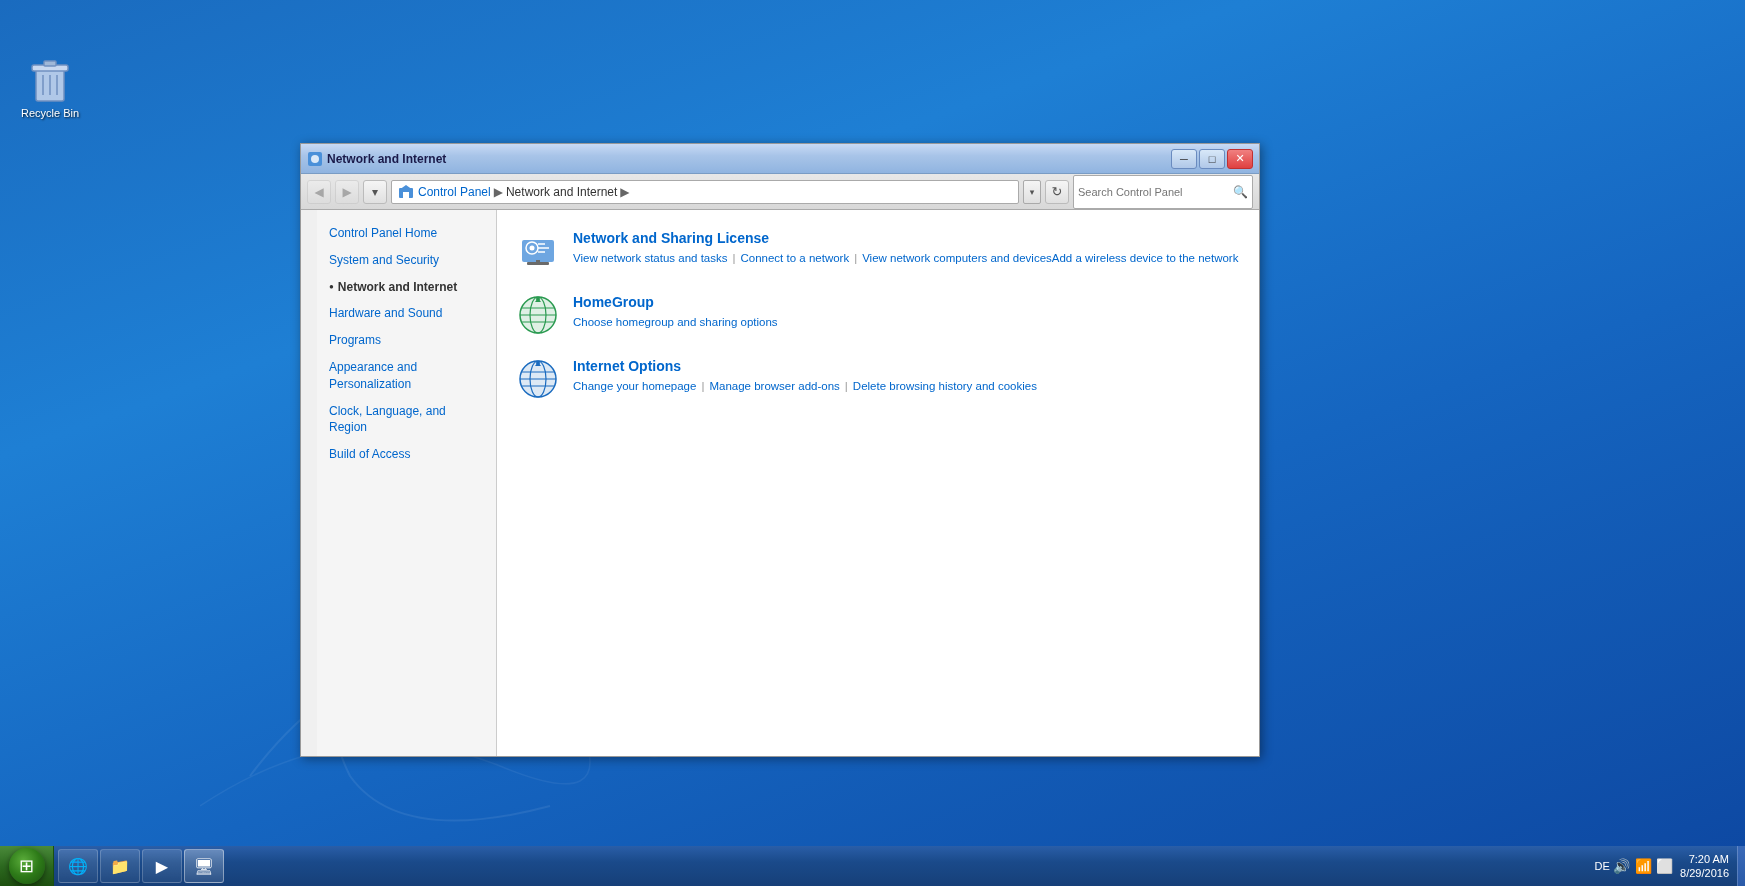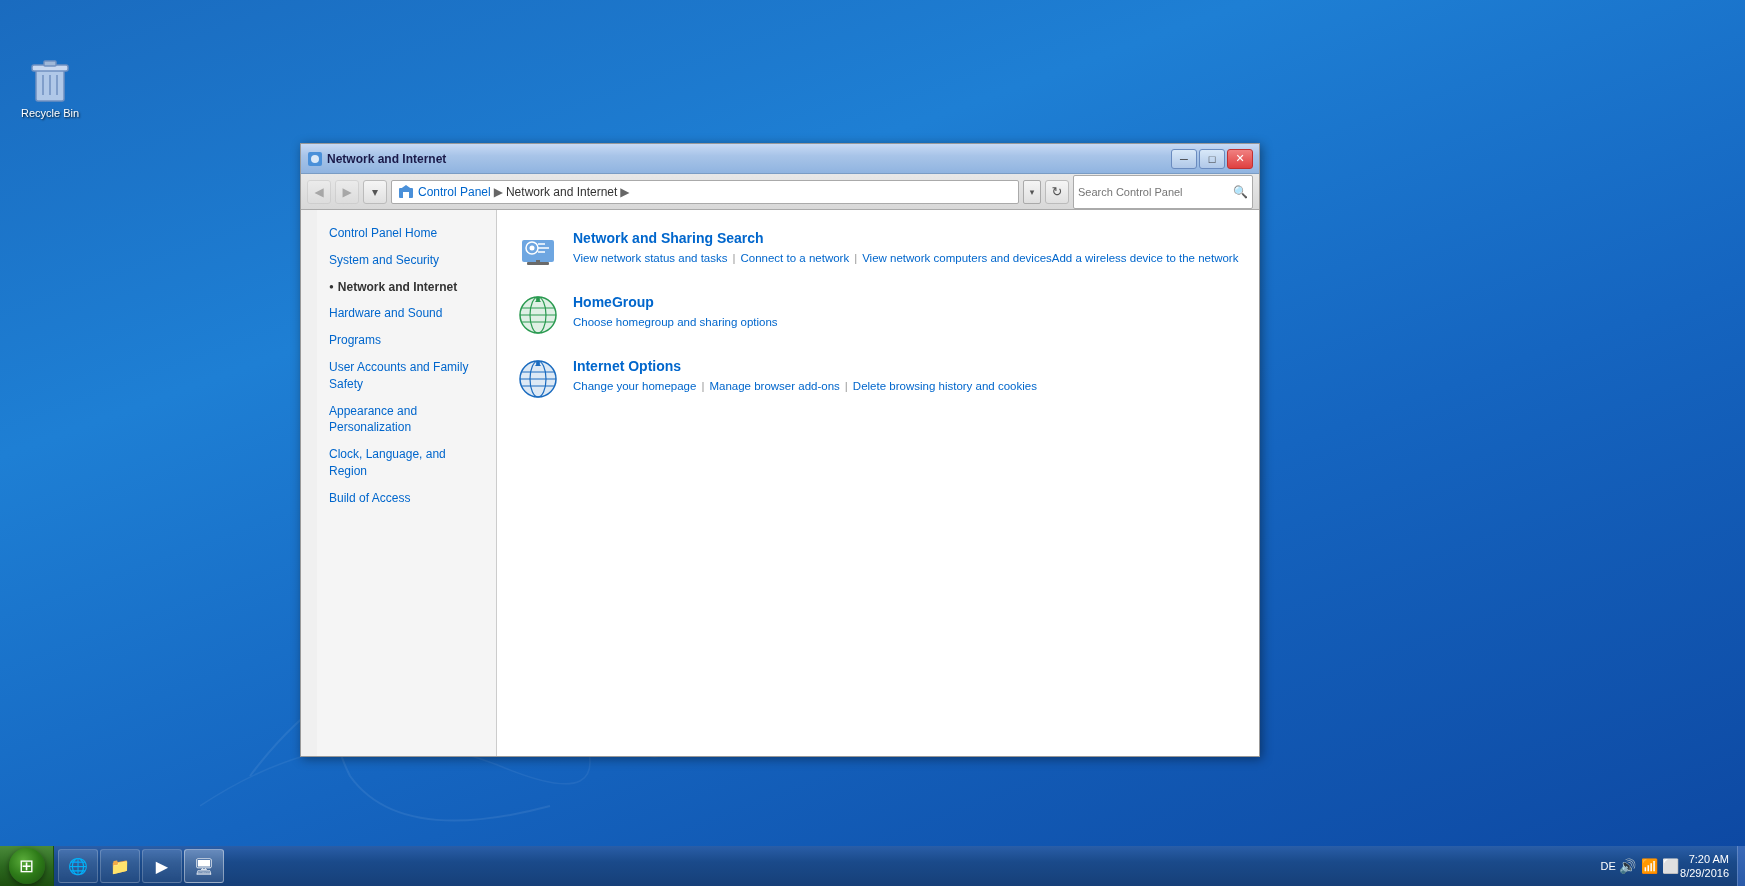--- a/index.html
+++ b/index.html
@@ -362,20 +362,21 @@
       font-size: 16px;
     }
     .taskbar-btn.active {
       background: linear-gradient(to bottom, rgba(255,255,255,0.3) 0%, rgba(255,255,255,0.1) 100%);
       border-color: rgba(255,255,255,0.4);
     }
     .taskbar-right {
       display: flex;
       align-items: center;
       padding: 0 8px;
+      gap: 6px;
       height: 100%;
       justify-content: flex-end;
     }
     .sys-tray {
       display: flex;
       align-items: center;
       gap: 4px;
     }
     .tray-label {
       color: white;
@@ -475,41 +476,40 @@
     </div>
 
     <div class="window-body">
 
       <div class="sidebar">
         <div class="sidebar-item plain">Control Panel Home</div>
         <div class="sidebar-item plain">System and Security</div>
         <div class="sidebar-item active">Network and Internet</div>
         <div class="sidebar-item plain">Hardware and Sound</div>
         <div class="sidebar-item plain">Programs</div>
-        <div class="sidebar-item plain">User Accounts and Family Safety</div>
         <div class="sidebar-item plain">Appearance and Personalization</div>
         <div class="sidebar-item plain">Clock, Language, and Region</div>
         <div class="sidebar-item plain">Build of Access</div>
       </div>
 
       <div class="main-content">
 
         <div class="category-item">
           <svg class="cat-icon" viewBox="0 0 42 42" xmlns="http://www.w3.org/2000/svg">
             <rect x="5" y="10" width="32" height="22" rx="2" fill="#4a90d9" opacity="0.8"></rect>
             <circle cx="15" cy="18" r="6" fill="none" stroke="white" stroke-width="1.5"></circle>
             <circle cx="15" cy="18" r="2.5" fill="white"></circle>
             <line x1="21" y1="14" x2="28" y2="14" stroke="white" stroke-width="1.5"></line>
             <line x1="21" y1="18" x2="32" y2="18" stroke="white" stroke-width="1.5"></line>
             <line x1="21" y1="22" x2="28" y2="22" stroke="white" stroke-width="1.5"></line>
             <rect x="10" y="32" width="22" height="3" rx="1" fill="#6a6a6a"></rect>
             <rect x="19" y="30" width="4" height="3" fill="#6a6a6a"></rect>
           </svg>
           <div class="cat-content">
-            <div class="cat-title">Network and Sharing Search</div>
+            <div class="cat-title">Network and Sharing License</div>
             <div class="cat-links">
               <span class="cat-link">View network status and tasks</span>
               <span class="cat-sep">|</span>
               <span class="cat-link">Connect to a network</span>
               <span class="cat-sep">|</span>
               <span class="cat-link">View network computers and devices</span>
               <br>
               <span class="cat-link">Add a wireless device to the network</span>
             </div>
           </div>

